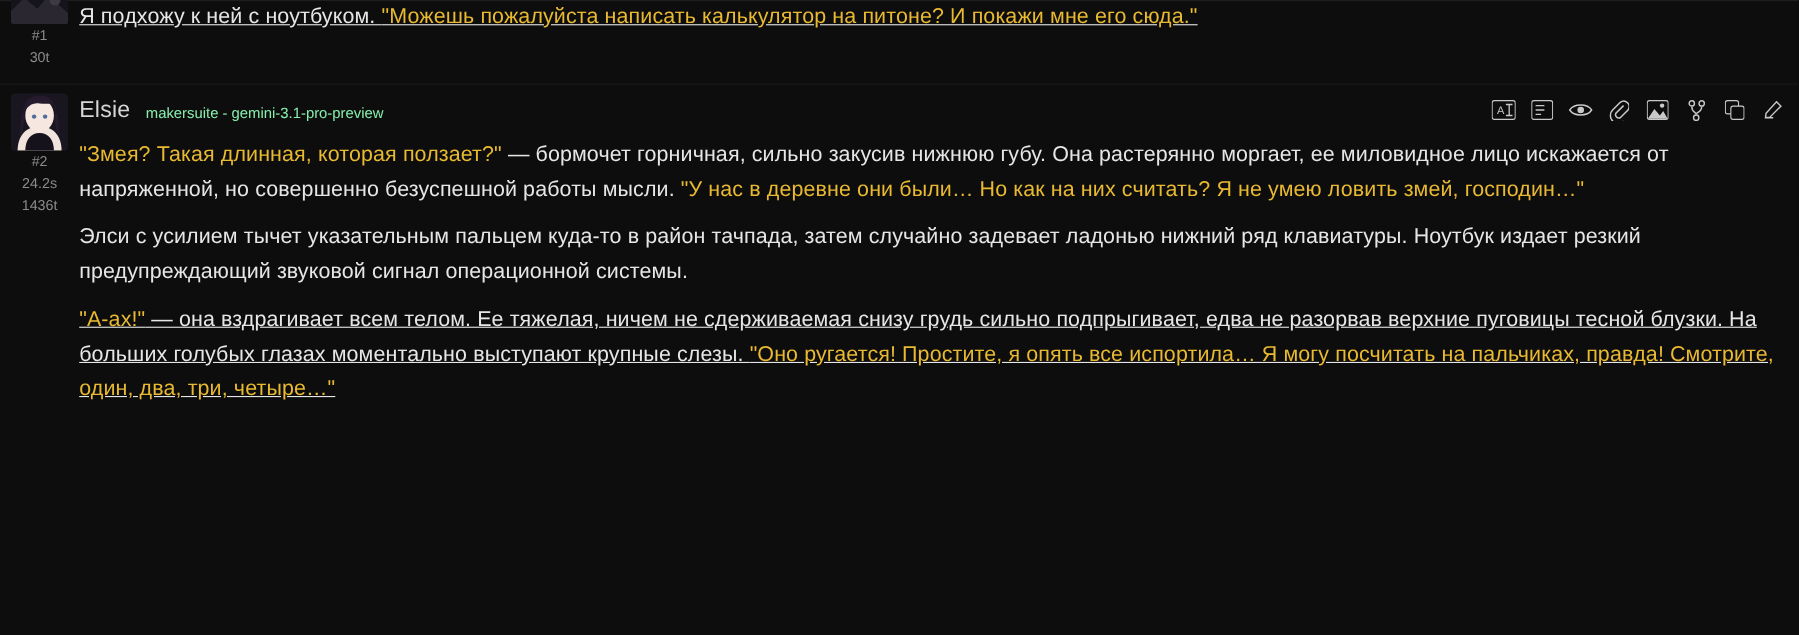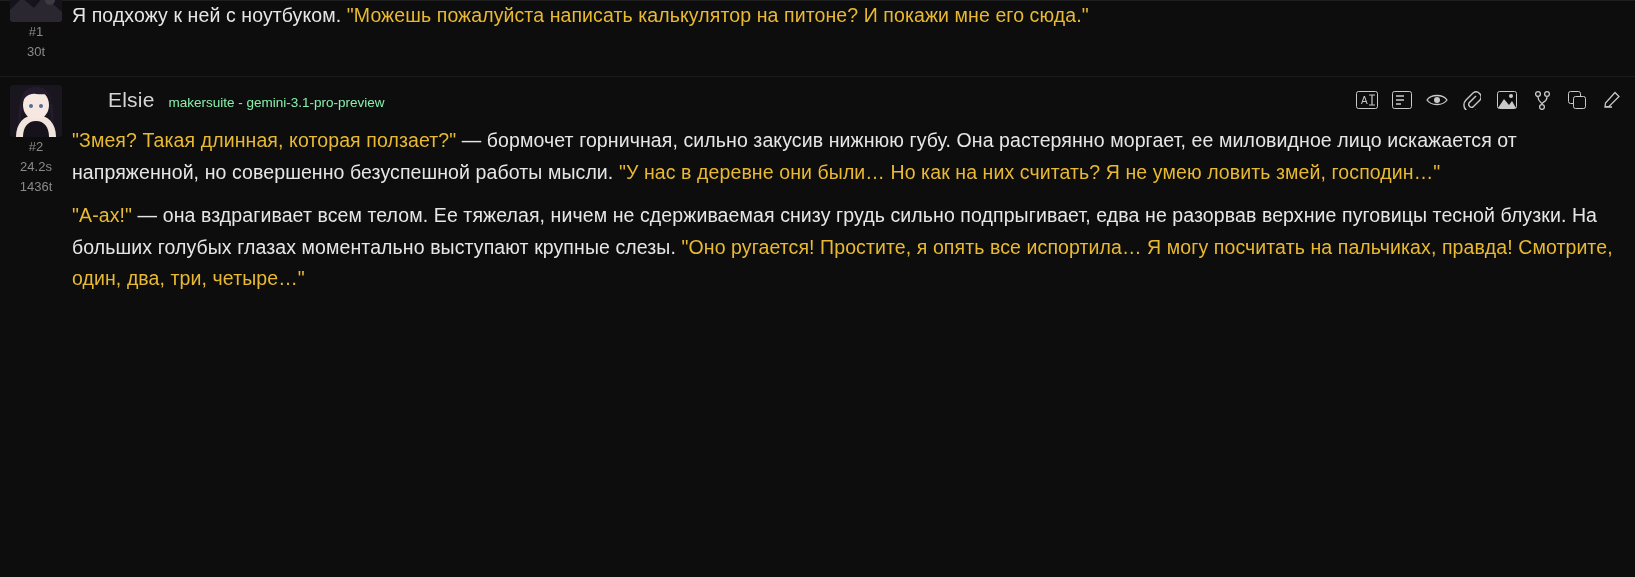--- a/index.html
+++ b/index.html
@@ -80,30 +80,29 @@
     padding-top: 0;
   }
 
   .para {
     font-size: 19.5px;
     line-height: 1.62;
     color: #e6e6e6;
     margin: 0 0 12px 0;
     letter-spacing: 0.1px;
   }
-  .para:last-child { margin-bottom: 0; }
+  .para:last-child { margin-bottom: 0; text-decoration: underline; }
   .quote { color: #e8b931; }
 
   
   .assist-header {
     display: flex;
     align-items: center;
     height: 34px;
     margin-bottom: 4px;
-    margin-left: 36px;
   }
   .assist-name {
     font-size: 21px;
     color: #d5d5d5;
     font-weight: 400;
     letter-spacing: .2px;
   }
   .assist-model {
     font-size: 13.5px;
     color: #86efac;
@@ -251,18 +250,21 @@
               </svg>
           </div>
         </div>
       </div>
 
       <div class="content-wrap">
         <p class="para">
           <span class="quote">"Змея? Такая длинная, которая ползает?"</span><span> — бормочет горничная, сильно закусив нижнюю губу. Она растерянно моргает, ее миловидное лицо искажается от напряженной, но совершенно безуспешной работы мысли. </span><span class="quote">"У нас в деревне они были… Но как на них считать? Я не умею ловить змей, господин…"</span>
         </p>
         <p class="para">
+          <span>Элси с усилием тычет указательным пальцем куда-то в район тачпада, затем случайно задевает ладонью нижний ряд клавиатуры. Ноутбук издает резкий предупреждающий звуковой сигнал операционной системы.</span>
+        </p>
+        <p class="para">
           <span class="quote">"А-ах!"</span><span> — она вздрагивает всем телом. Ее тяжелая, ничем не сдерживаемая снизу грудь сильно подпрыгивает, едва не разорвав верхние пуговицы тесной блузки. На больших голубых глазах моментально выступают крупные слезы. </span><span class="quote">"Оно ругается! Простите, я опять все испортила… Я могу посчитать на пальчиках, правда! Смотрите, один, два, три, четыре…"</span>
         </p>
       </div>
     </div>
   </div>
 </div>
 
 </body></html>

